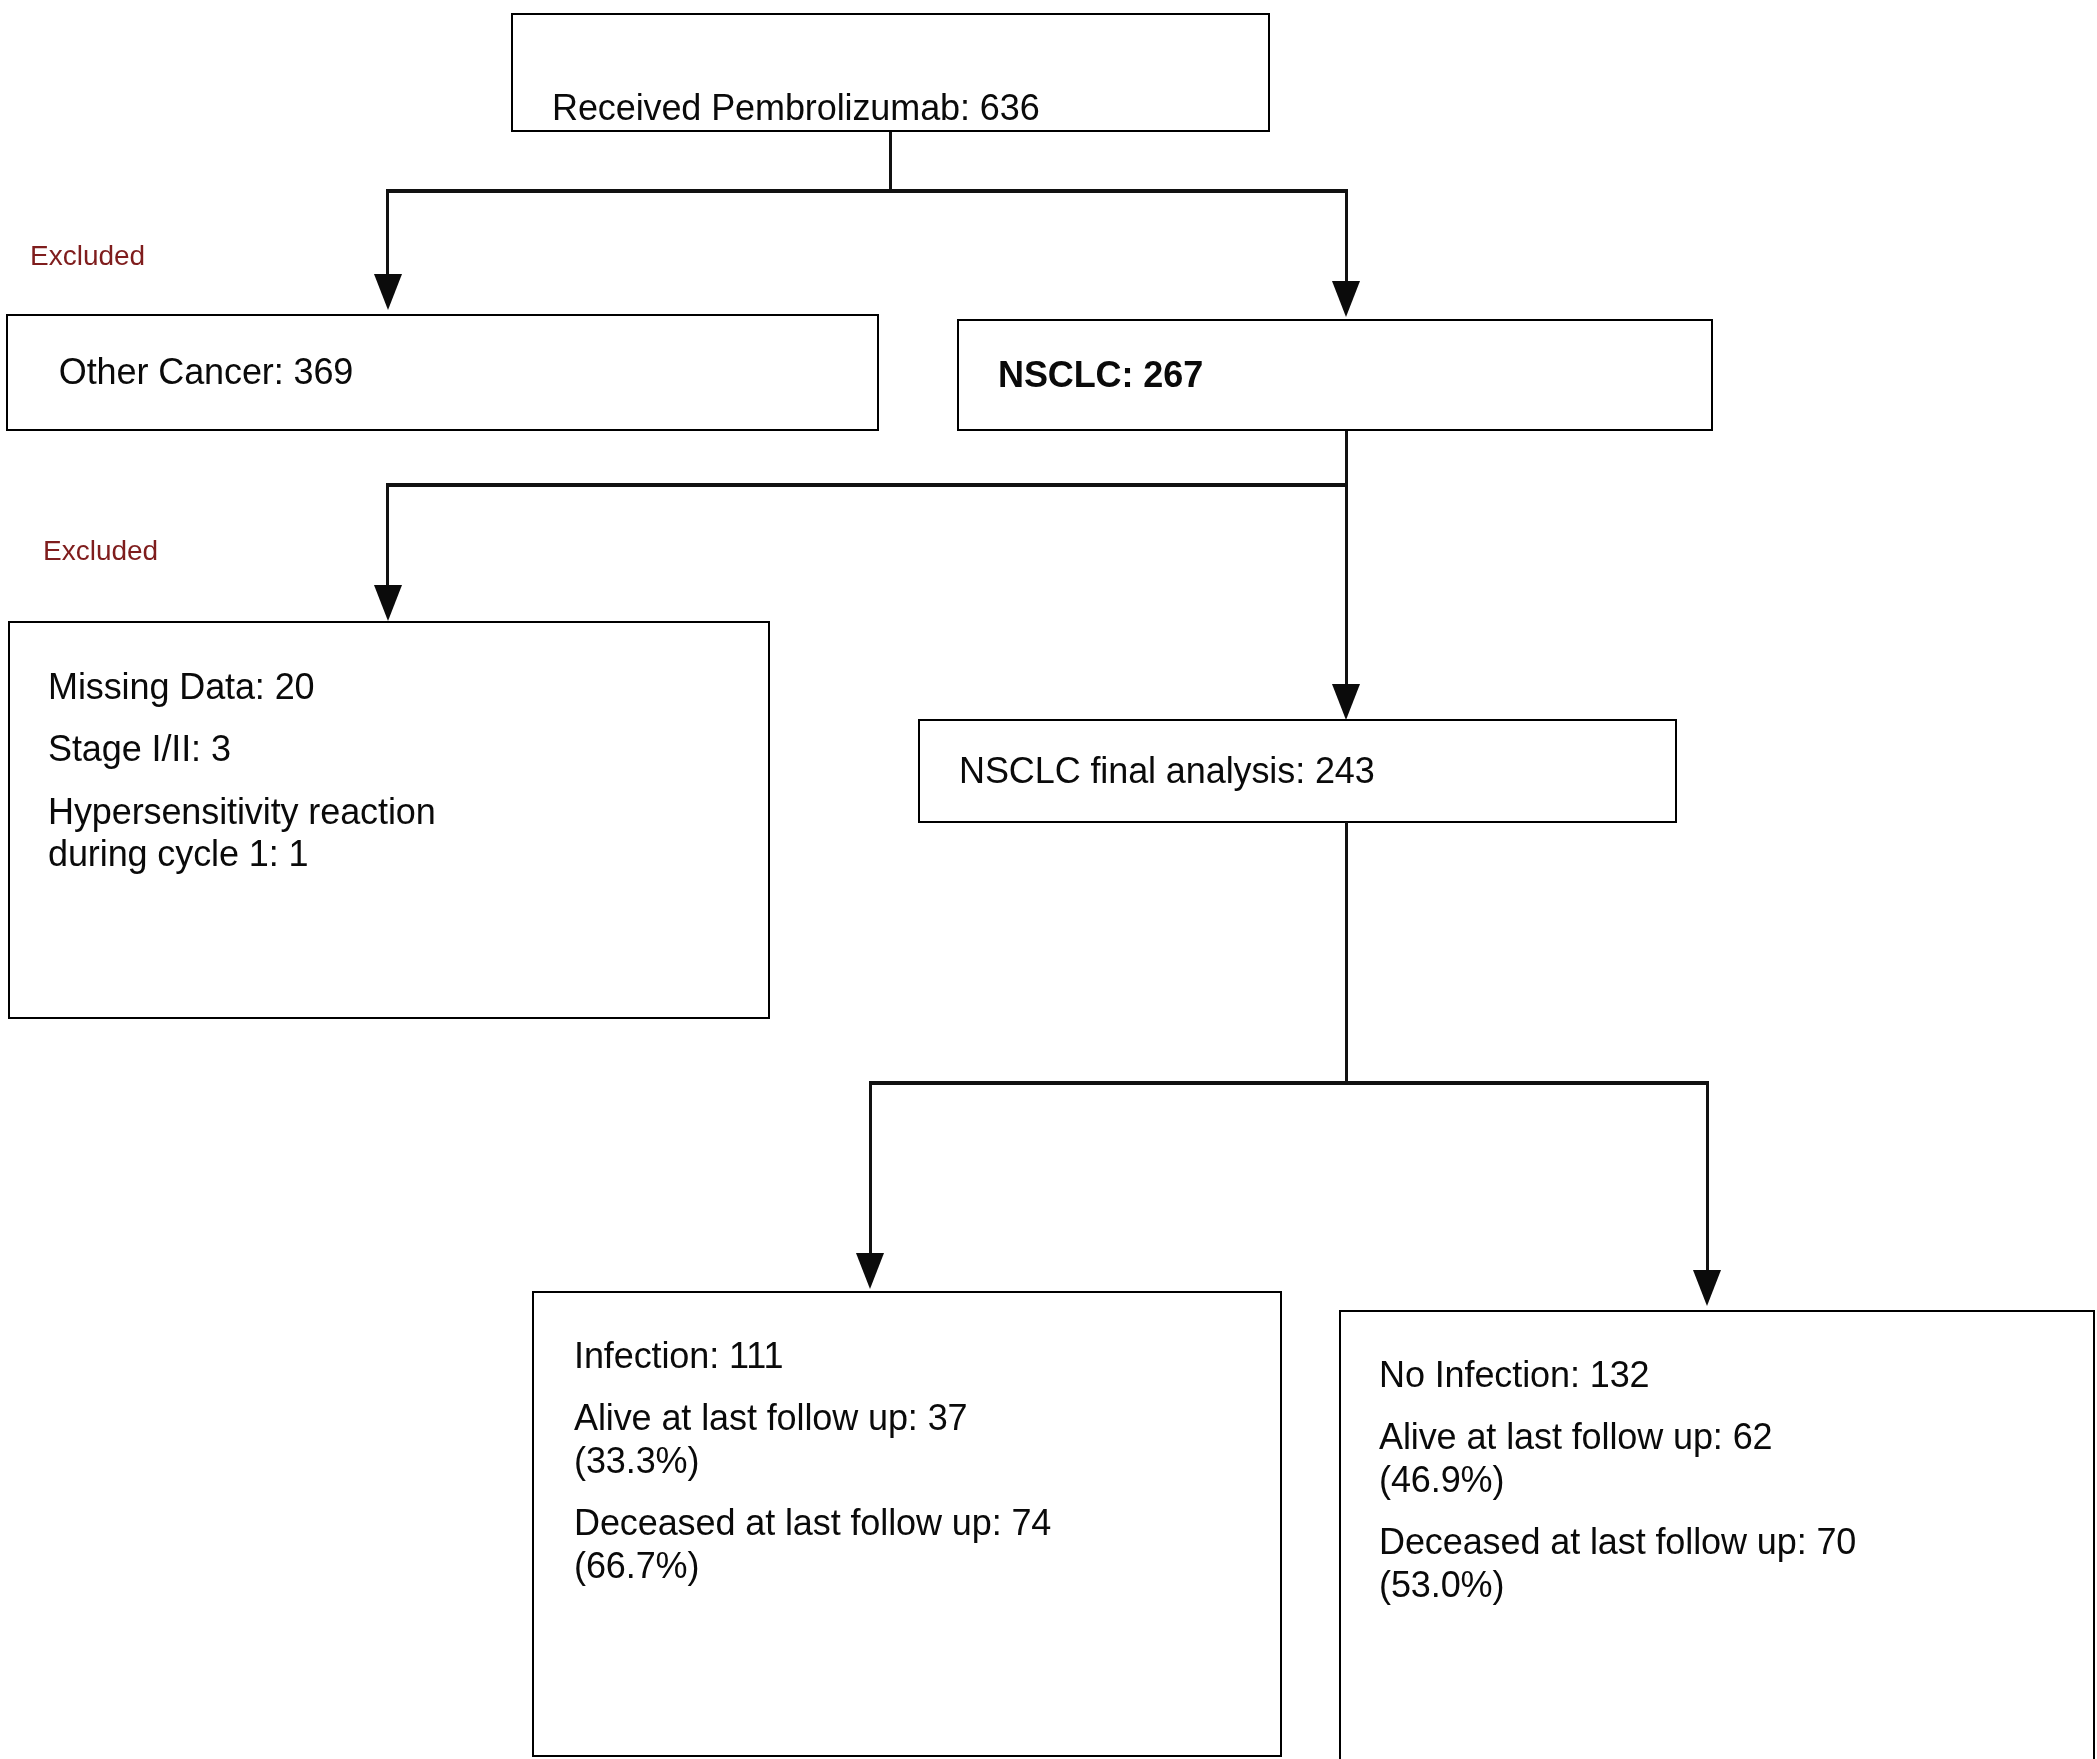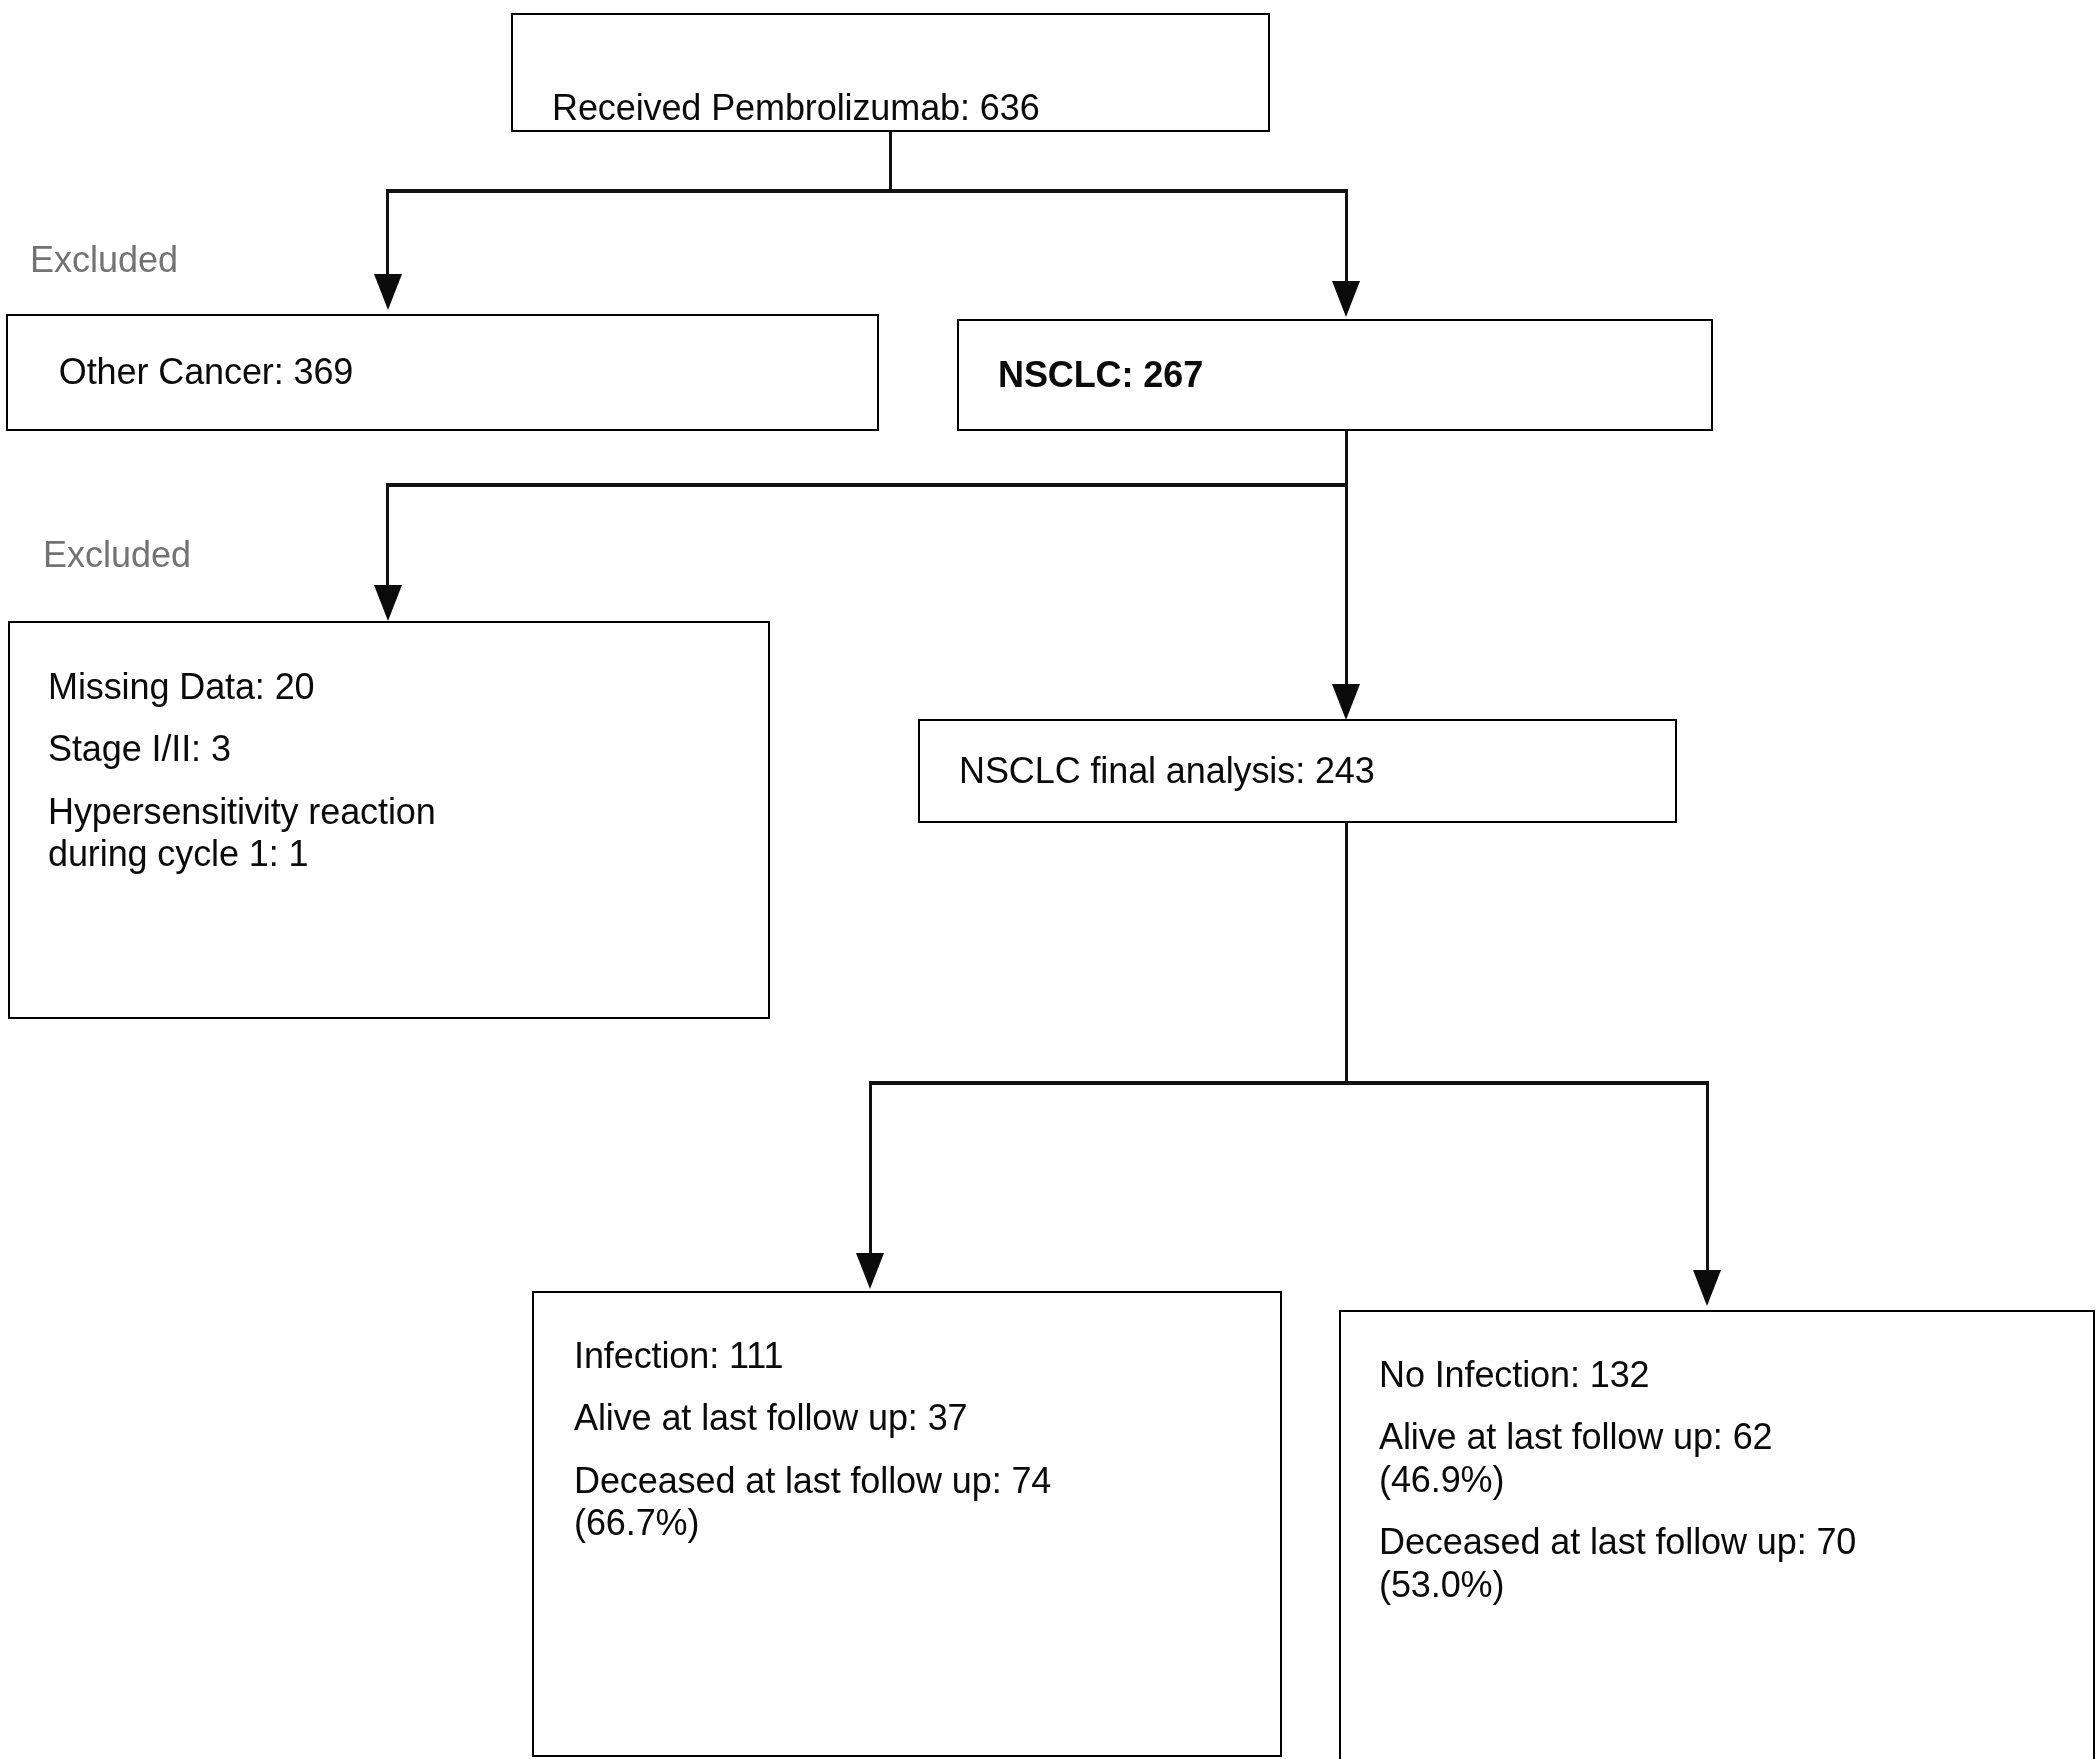--- a/index.html
+++ b/index.html
@@ -37,23 +37,23 @@
     letter-spacing: -0.1px;
   }
   .node-para {
     margin: 0;
   }
   .para-gap {
     margin-top: 20px;
   }
   .side-label {
     position: absolute;
-    font-size: 36px;
+    font-size: 28px;
     line-height: 1;
-    color: #737373;
+    color: #7f1d1d;
     white-space: nowrap;
   }
   .conn-v {
     position: absolute;
     background: #111111;
     width: 2.9px;
   }
   .conn-h {
     position: absolute;
     background: #111111;
@@ -117,20 +117,21 @@
   <div class="conn-v" style="left:1345px; top:822px; height:261px;"></div>
   <div class="conn-h" style="left:869px; top:1081px; width:840px;"></div>
   <div class="conn-v" style="left:869px; top:1081px; height:173px;"></div>
   <div class="arrow-head" style="left:856px; top:1253px;"></div>
   <div class="conn-v" style="left:1706px; top:1081px; height:191px;"></div>
   <div class="arrow-head" style="left:1693px; top:1270px;"></div>
 
   <div class="node-box top-pad" style="left:532px; top:1291px; width:750px; height:466px; padding:42px 17.3px 0 40px;">
     <div class="node-line node-para">Infection: 111</div>
     <div class="node-line node-para para-gap">Alive at last follow up: 37</div>
+    <div class="node-line node-para">(33.3%)</div>
     <div class="node-line node-para para-gap">Deceased at last follow up: 74</div>
     <div class="node-line node-para">(66.7%)</div>
   </div>
 
   <div class="node-box top-pad" style="left:1339px; top:1310px; width:756px; height:457px; padding:42px 11.6px 0 38px;">
     <div class="node-line node-para">No Infection: 132</div>
     <div class="node-line node-para para-gap">Alive at last follow up: 62</div>
     <div class="node-line node-para">(46.9%)</div>
     <div class="node-line node-para para-gap">Deceased at last follow up: 70</div>
     <div class="node-line node-para">(53.0%)</div>

